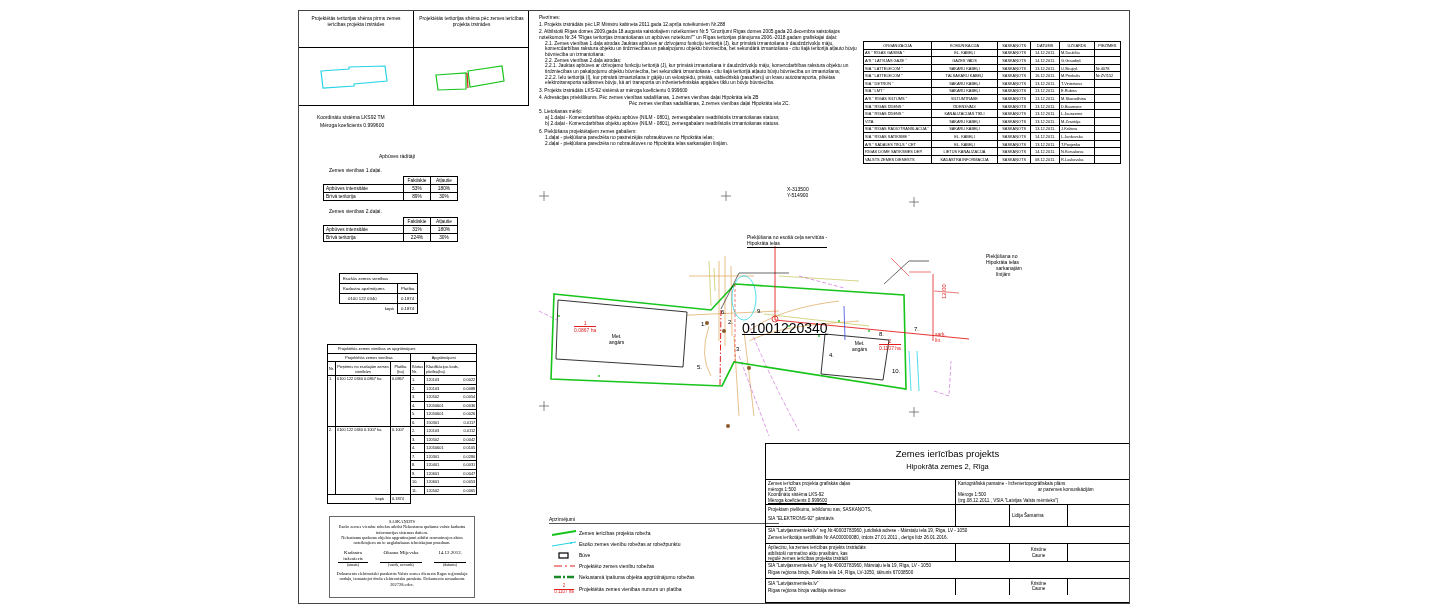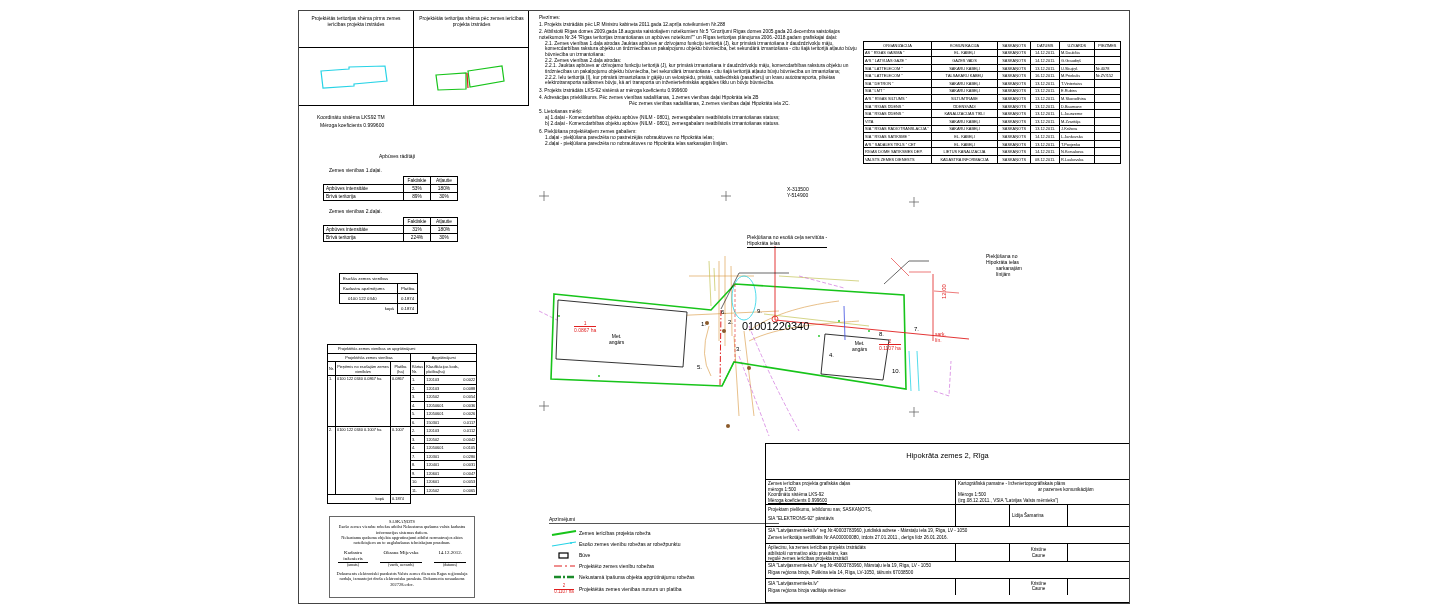--- a/index.html
+++ b/index.html
@@ -43,21 +43,21 @@
   .tb-row { border-bottom: 1px solid #000; position: relative; }
   .tb-title { height: 36px; text-align: center; padding-top: 4px; }
   .tb-title .t1 { font-size: 9.5px; }
   .tb-title .t2 { font-size: 7.5px; margin-top: 3px; }
   .tb-cells { display: flex; font-size: 4.6px; line-height: 1.25; }
   .tb-cells > div { border-right: 1px solid #000; padding: 1px 2px; }
   .tb-line { font-size: 4.6px; padding: 1px 2px; line-height: 1.5; }
   
   .map { left: 240px; top: 165px; width: 470px; height: 270px; }
   .map-label { font-size: 5px; line-height: 1.2; position: absolute; }
-  .parcel-id { font-size: 11px; position: absolute; }
+  .parcel-id { font-size: 14px; position: absolute; text-decoration: underline; }
 </style>
 </head>
 <body>
 
 <div class="sheet">
 
   <div class="abs schemes">
     <div class="scheme-col" style="left:0;border-right:1px solid #000;">
       <div class="hd">Projektētās teritorijas shēma pirms zemes ierīcības projekta izstrādes</div>
       <svg width="115" height="57">
@@ -590,20 +590,21 @@
     <div class="map-label" style="left:158px;top:188px;font-size:6px">5.</div>
     <div class="map-label" style="left:182px;top:133px;font-size:6px">6.</div>
     <div class="map-label" style="left:375px;top:150px;font-size:6px">7.</div>
     <div class="map-label" style="left:340px;top:155px;font-size:6px">8.</div>
     <div class="map-label" style="left:218px;top:132px;font-size:6px">9.</div>
     <div class="map-label" style="left:353px;top:192px;font-size:6px">10.</div>
   </div>
 
   <div class="abs titleblock">
     <div class="tb-row tb-title">
+      <div class="t1">Zemes ierīcības projekts</div>
       <div class="t2">Hipokrāta zemes 2, Rīga</div>
     </div>
     <div class="tb-row tb-cells" style="height:25px">
       <div style="width:190px">
         <div>Zemes ierīcības projekta grafiskās daļas</div>
           <div>mērogs 1:500</div>
         <div>Koordinātu sistēma LKS-92</div>
           <div style="text-decoration:underline">Mēroga koeficients 0.999600</div>
       </div>
       <div style="flex:1;border-right:none">

